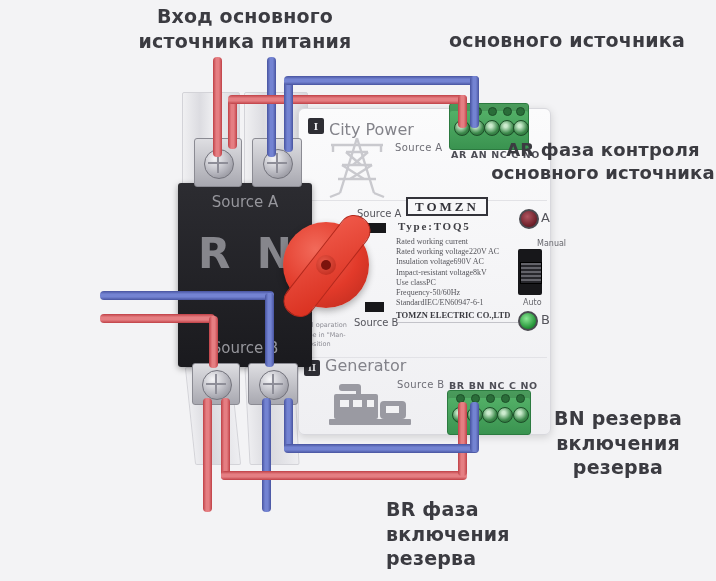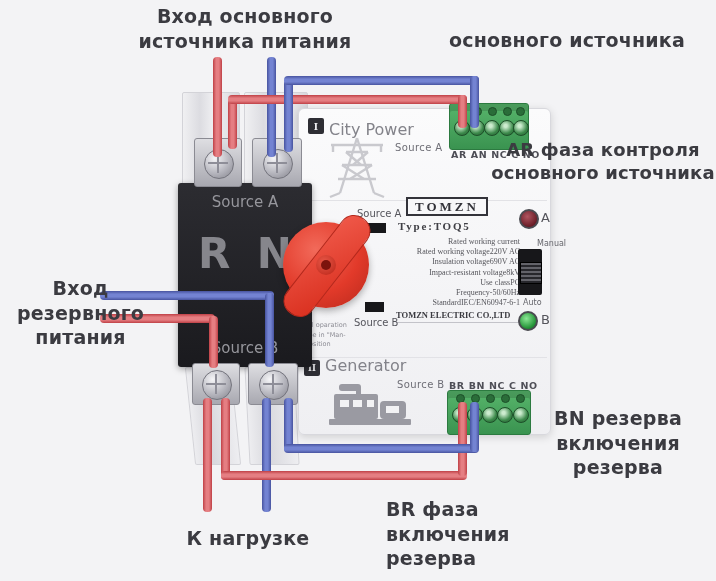--- a/index.html
+++ b/index.html
@@ -58,21 +58,21 @@
   .gscrew{position:absolute;top:16px;width:14px;height:14px;border-radius:50%;border:1px solid #1d4f29;
           background:radial-gradient(circle at 40% 35%,#cdeccf 12%,#3c8a4b 60%,#24592f);}
   .gmini{position:absolute;top:3px;width:7px;height:7px;border-radius:50%;background:#2a6d39;border:1px solid #1d4f29;}
 
   
   .brandbox{position:absolute;left:107px;top:88px;border:2px solid #33333a;padding:0 7px;
       font:bold 13px/15px "Liberation Serif",serif;letter-spacing:3px;color:#33333a;background:#f7f7f9;}
   .typeline{position:absolute;left:99px;top:111px;font:bold 11px "Liberation Serif",serif;
       letter-spacing:1.8px;color:#3e3e44;}
   .specs{position:absolute;left:97px;top:128px;width:124px;}
-  .specrow{display:flex;justify-content:flex-end;
+  .specrow{display:flex;justify-content:flex-start;
       font:8px/10.2px "Liberation Serif",serif;color:#55555b;}
   .company{position:absolute;left:97px;top:201px;width:130px;font-weight:bold;font-size:8.5px;color:#3a3a40;font-family:Liberation Serif, serif;}
   .nline{position:absolute;left:97px;top:213px;width:124px;height:1px;background:#c3c3c9;}
 
   
   .posrect{position:absolute;width:20px;height:10px;background:#17171a;}
   .note{position:absolute;left:-9px;top:203px;width:62px;font-size:6.5px;line-height:1.45;color:#8e8e96;}
 
   
   .led{position:absolute;width:16px;height:16px;border-radius:50%;border:2px solid #4a4a50;}
@@ -304,32 +304,24 @@
     <div>Вход основного</div>
     <div>источника питания</div>
   </div>
   <div class="ann" style="left:418px;top:28px;width:298px;">
     <div>основного источника</div>
   </div>
   <div class="ann" style="left:490px;top:138px;width:226px;font-size:18px;">
     <div>AR фаза контроля</div>
     <div>основного источника</div>
   </div>
-  <div class="ann" style="left:8px;top:276px;width:145px;">
-    <div>Вход</div>
-    <div>резервного</div>
-    <div>питания</div>
-  </div>
   <div class="ann" style="left:528px;top:406px;width:180px;">
     <div>BN резерва</div>
     <div>включения</div>
     <div>резерва</div>
   </div>
   <div class="ann left" style="left:386px;top:497px;width:170px;">
     <div>BR фаза</div>
     <div>включения</div>
     <div>резерва</div>
   </div>
-  <div class="ann" style="left:178px;top:526px;width:140px;">
-    <div>К нагрузке</div>
-  </div>
 
 </div>
 
 </body></html>

